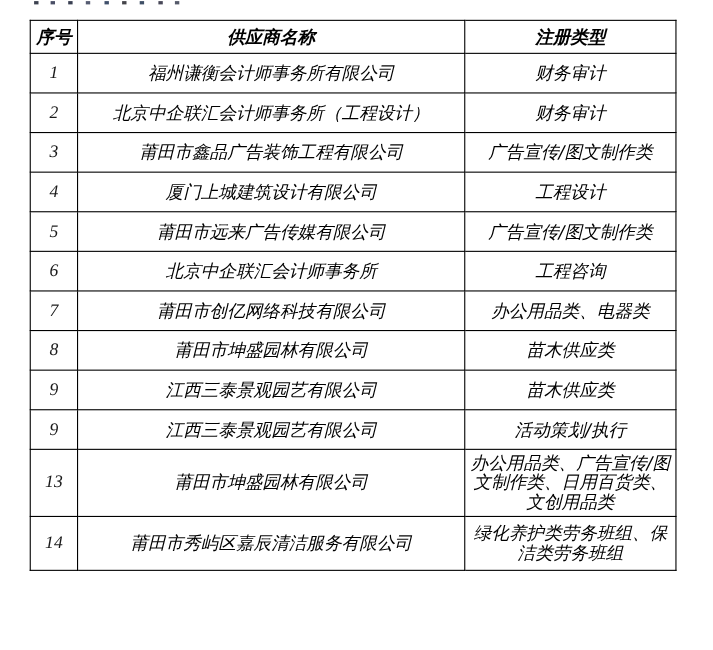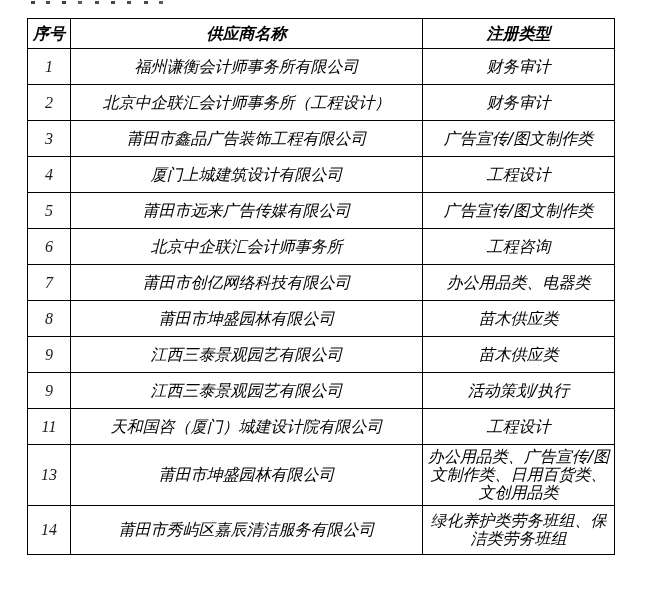--- a/index.html
+++ b/index.html
@@ -111,25 +111,20 @@
     <tr class="row-normal">
       <td class="serial-cell">9</td>
       <td>江西三泰景观园艺有限公司</td>
       <td>苗木供应类</td>
     </tr>
     <tr class="row-normal">
       <td class="serial-cell">9</td>
       <td>江西三泰景观园艺有限公司</td>
       <td>活动策划/执行</td>
     </tr>
-    <tr class="row-normal">
-      <td class="serial-cell">11</td>
-      <td>天和国咨（厦门）城建设计院有限公司</td>
-      <td>工程设计</td>
-    </tr>
     <tr class="row-tall3">
       <td class="serial-cell">13</td>
       <td>莆田市坤盛园林有限公司</td>
       <td>办公用品类、广告宣传/图文制作类、日用百货类、文创用品类</td>
     </tr>
     <tr class="row-tall2">
       <td class="serial-cell">14</td>
       <td>莆田市秀屿区嘉辰清洁服务有限公司</td>
       <td>绿化养护类劳务班组、保洁类劳务班组</td>
     </tr>

